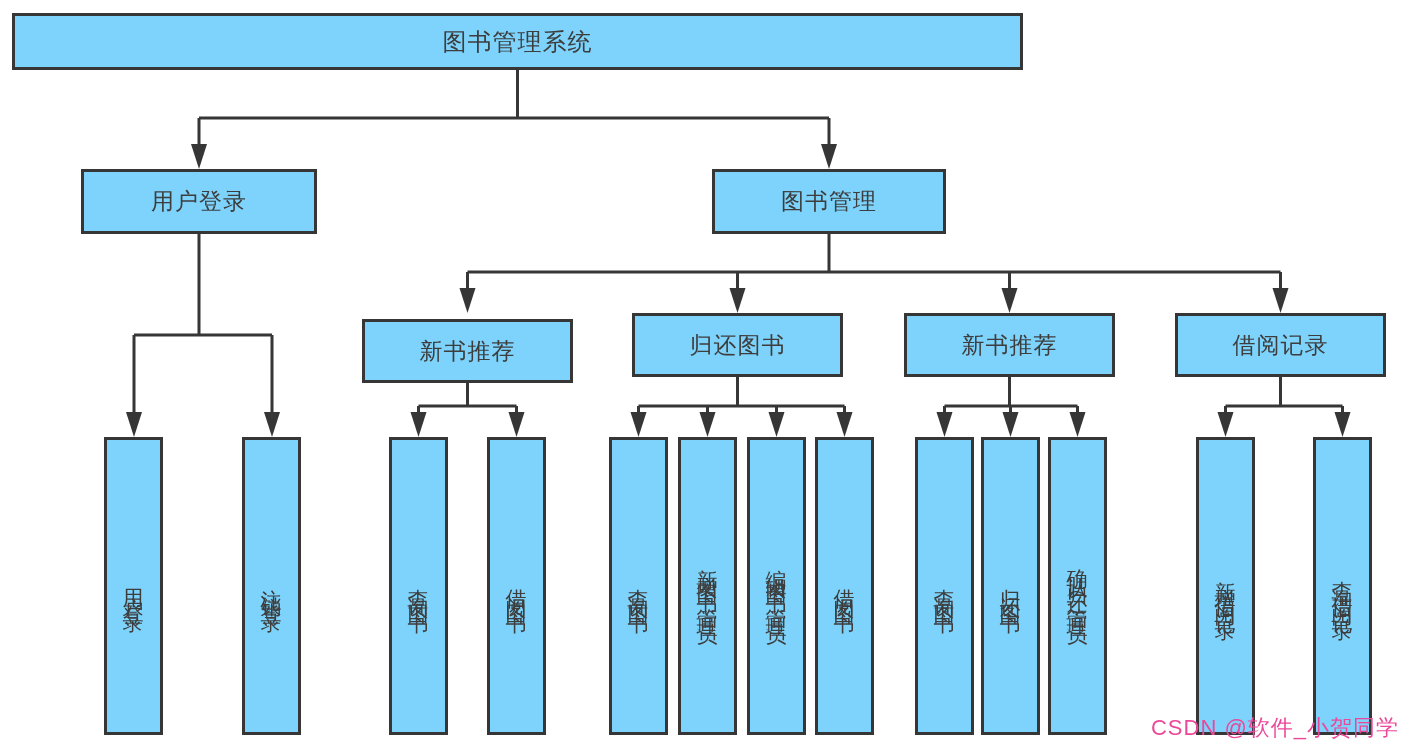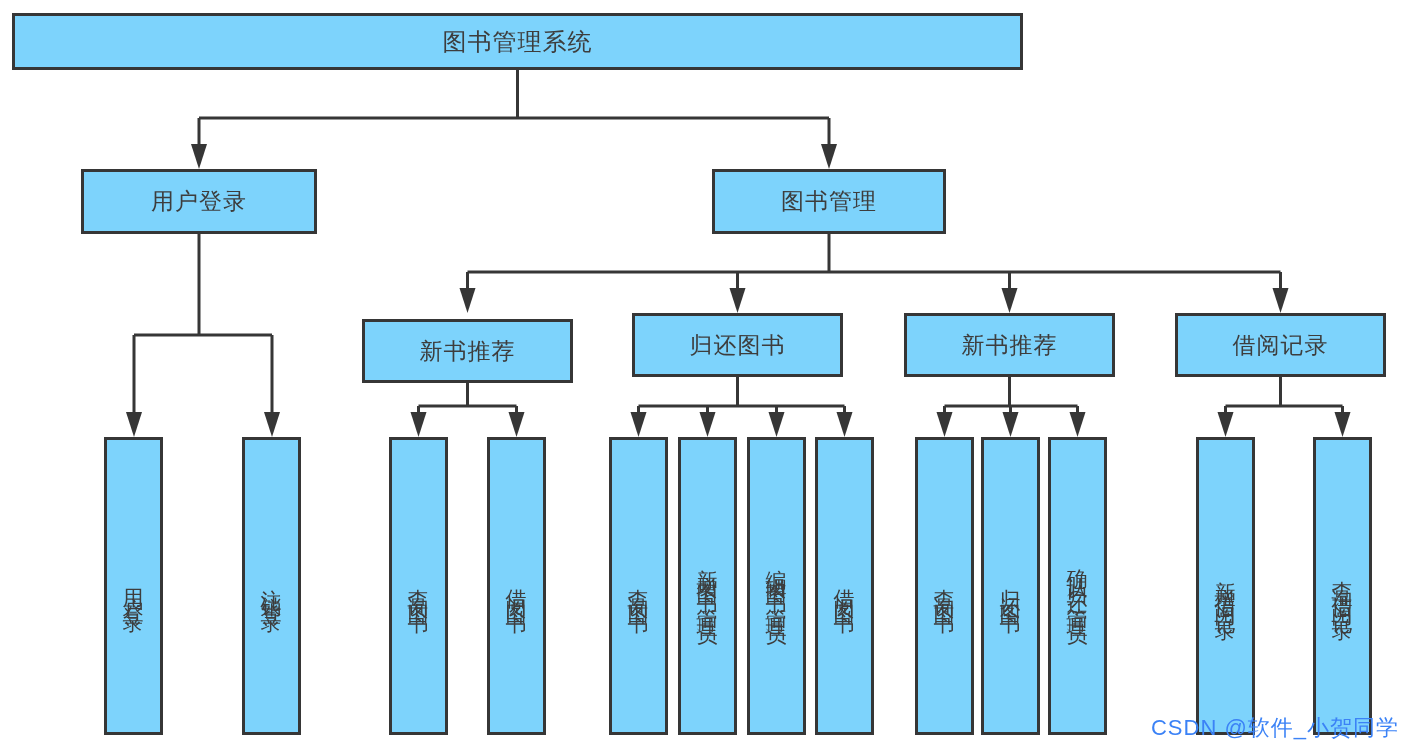--- a/index.html
+++ b/index.html
@@ -48,21 +48,21 @@
     font-size: 21px;
     letter-spacing: 8px;
     line-height: 1;
     padding-top: 4px;
   }
   .watermark {
     position: absolute;
     right: 6px;
     bottom: 4px;
     font-size: 22px;
-    color: #3b82f6;
+    color: #ec4899;
     letter-spacing: 1px;
     z-index: 5;
     white-space: nowrap;
   }
 </style>
 </head>
 <body>
 
 <div class="canvas">
 

